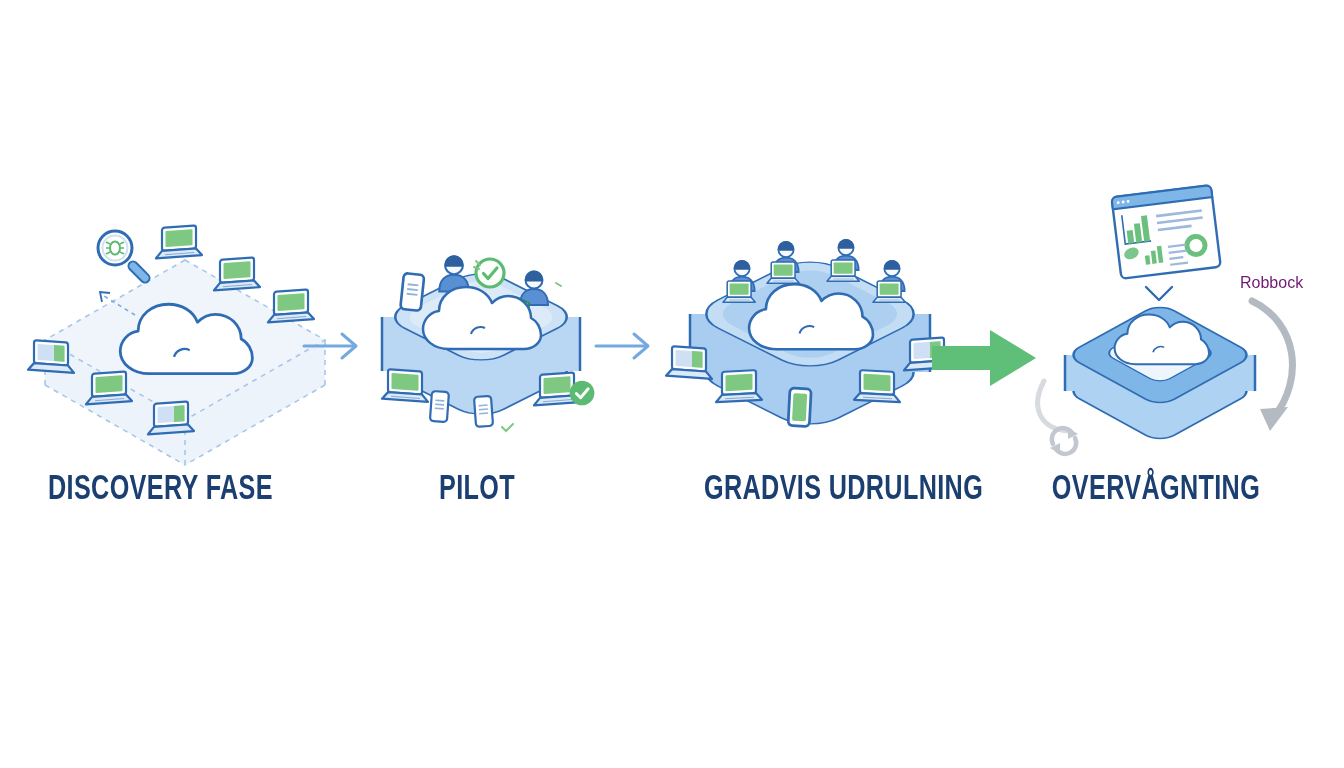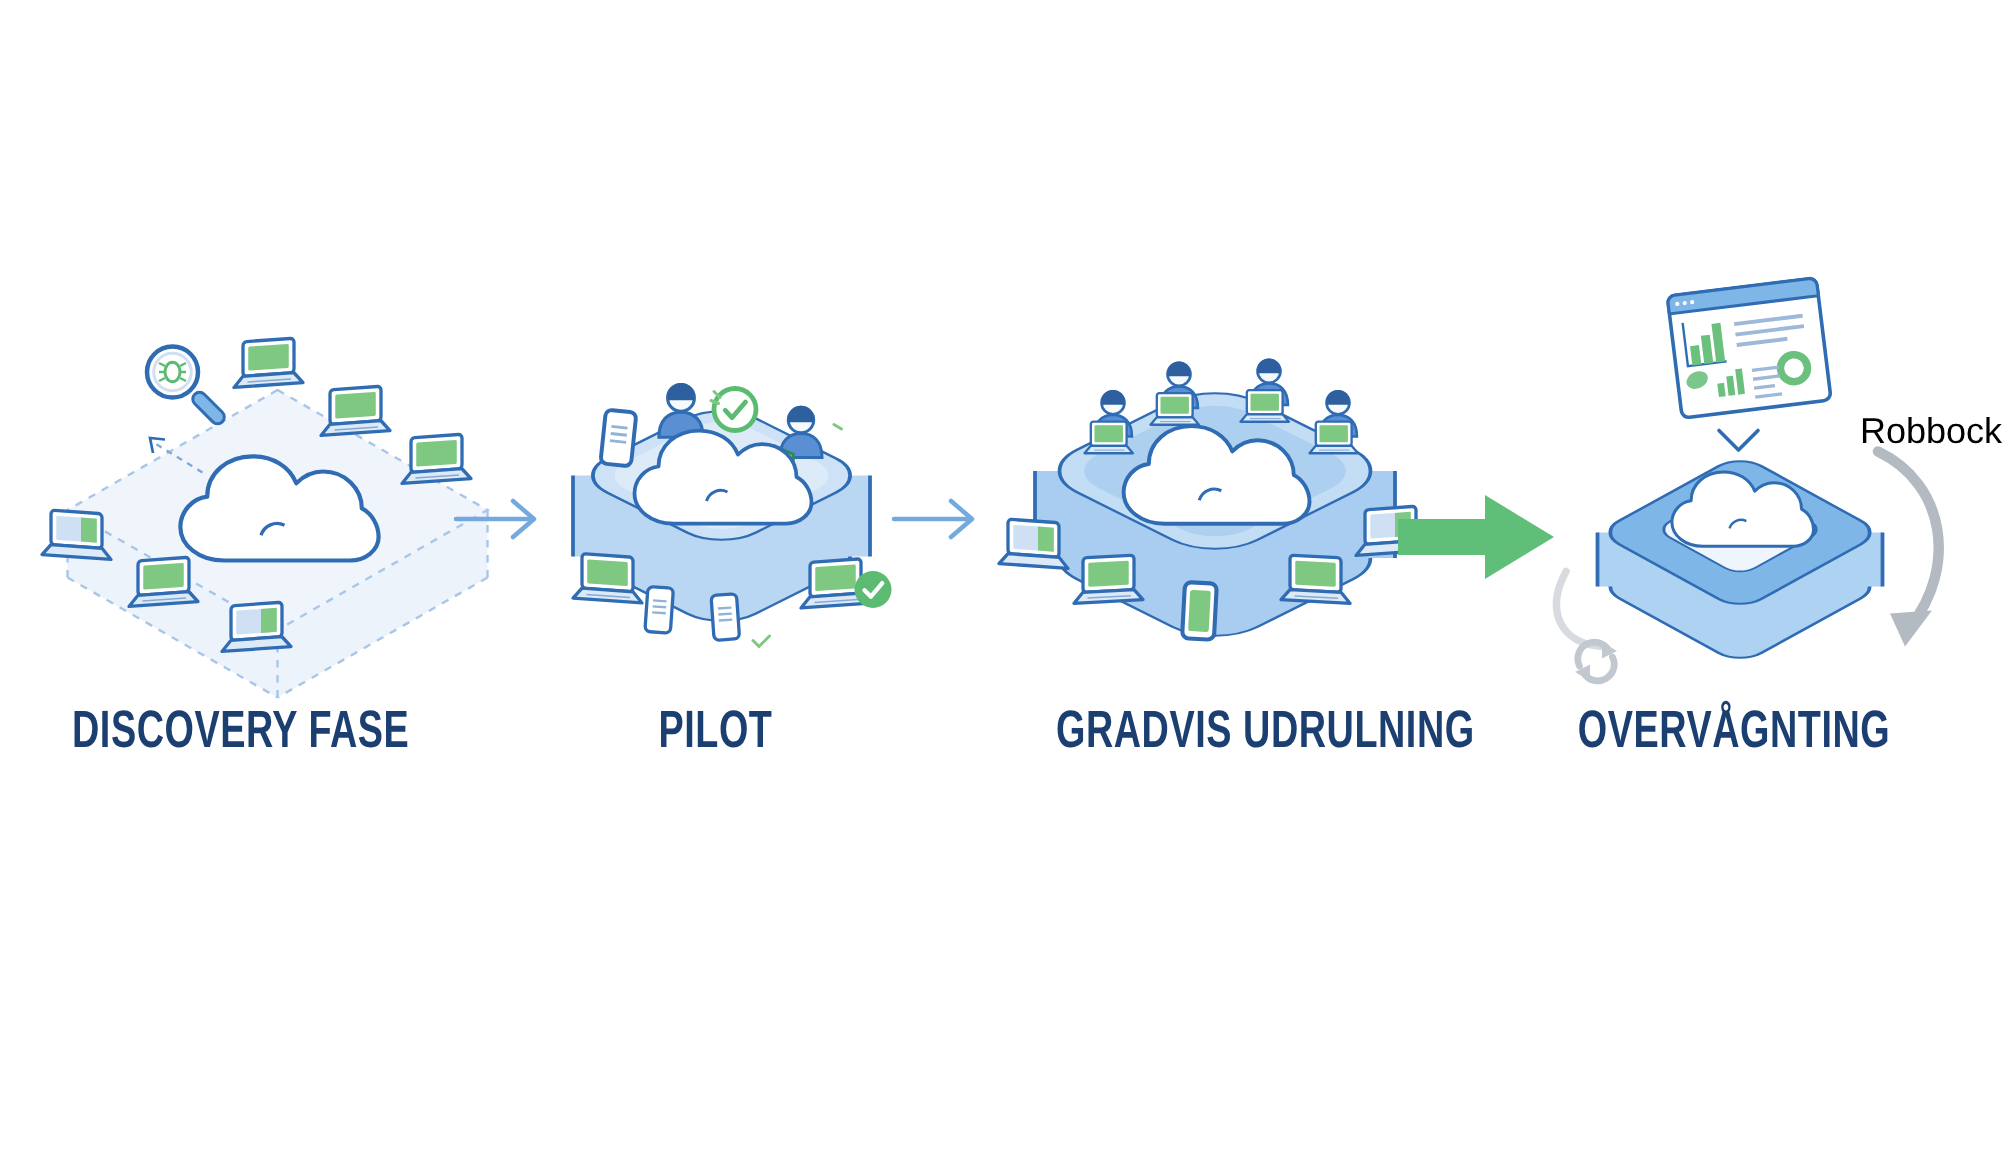--- a/index.html
+++ b/index.html
@@ -9,21 +9,21 @@
   }
   .stage-illustration{position:absolute;}
   .connector{position:absolute;}
   .stage-label{
     position:absolute;width:300px;text-align:center;
     font-weight:bold;font-size:35px;color:#1c3f72;
     transform:scaleX(0.72);transform-origin:center;
     white-space:nowrap;letter-spacing:0.5px;
   }
   .annotation-label{
-    position:absolute;font-size:24px;color:#000000;white-space:nowrap;
+    position:absolute;font-size:16px;color:#701a75;white-space:nowrap;
   }
 </style>
 </head>
 <body>
 
 <svg width="0" height="0" style="position:absolute" aria-hidden="true">
   <defs>
     <g id="cloud">
       <path d="M28,64 C13,64 2,55 2,44 C2,35 9,27 18,26 C18,12 30,2 45,2 C57,2 67,8 71,18 C75,14 81,11 87,11 C100,11 110,21 110,33 C116,36 120,43 120,50 C120,58 112,64 103,64 Z" fill="#ffffff" stroke="#2f6cb3" stroke-width="2.5" stroke-linejoin="round"></path>
       <path d="M50,49 a10,10 0 0 1 14,-6" fill="none" stroke="#2f6cb3" stroke-width="2"></path>

